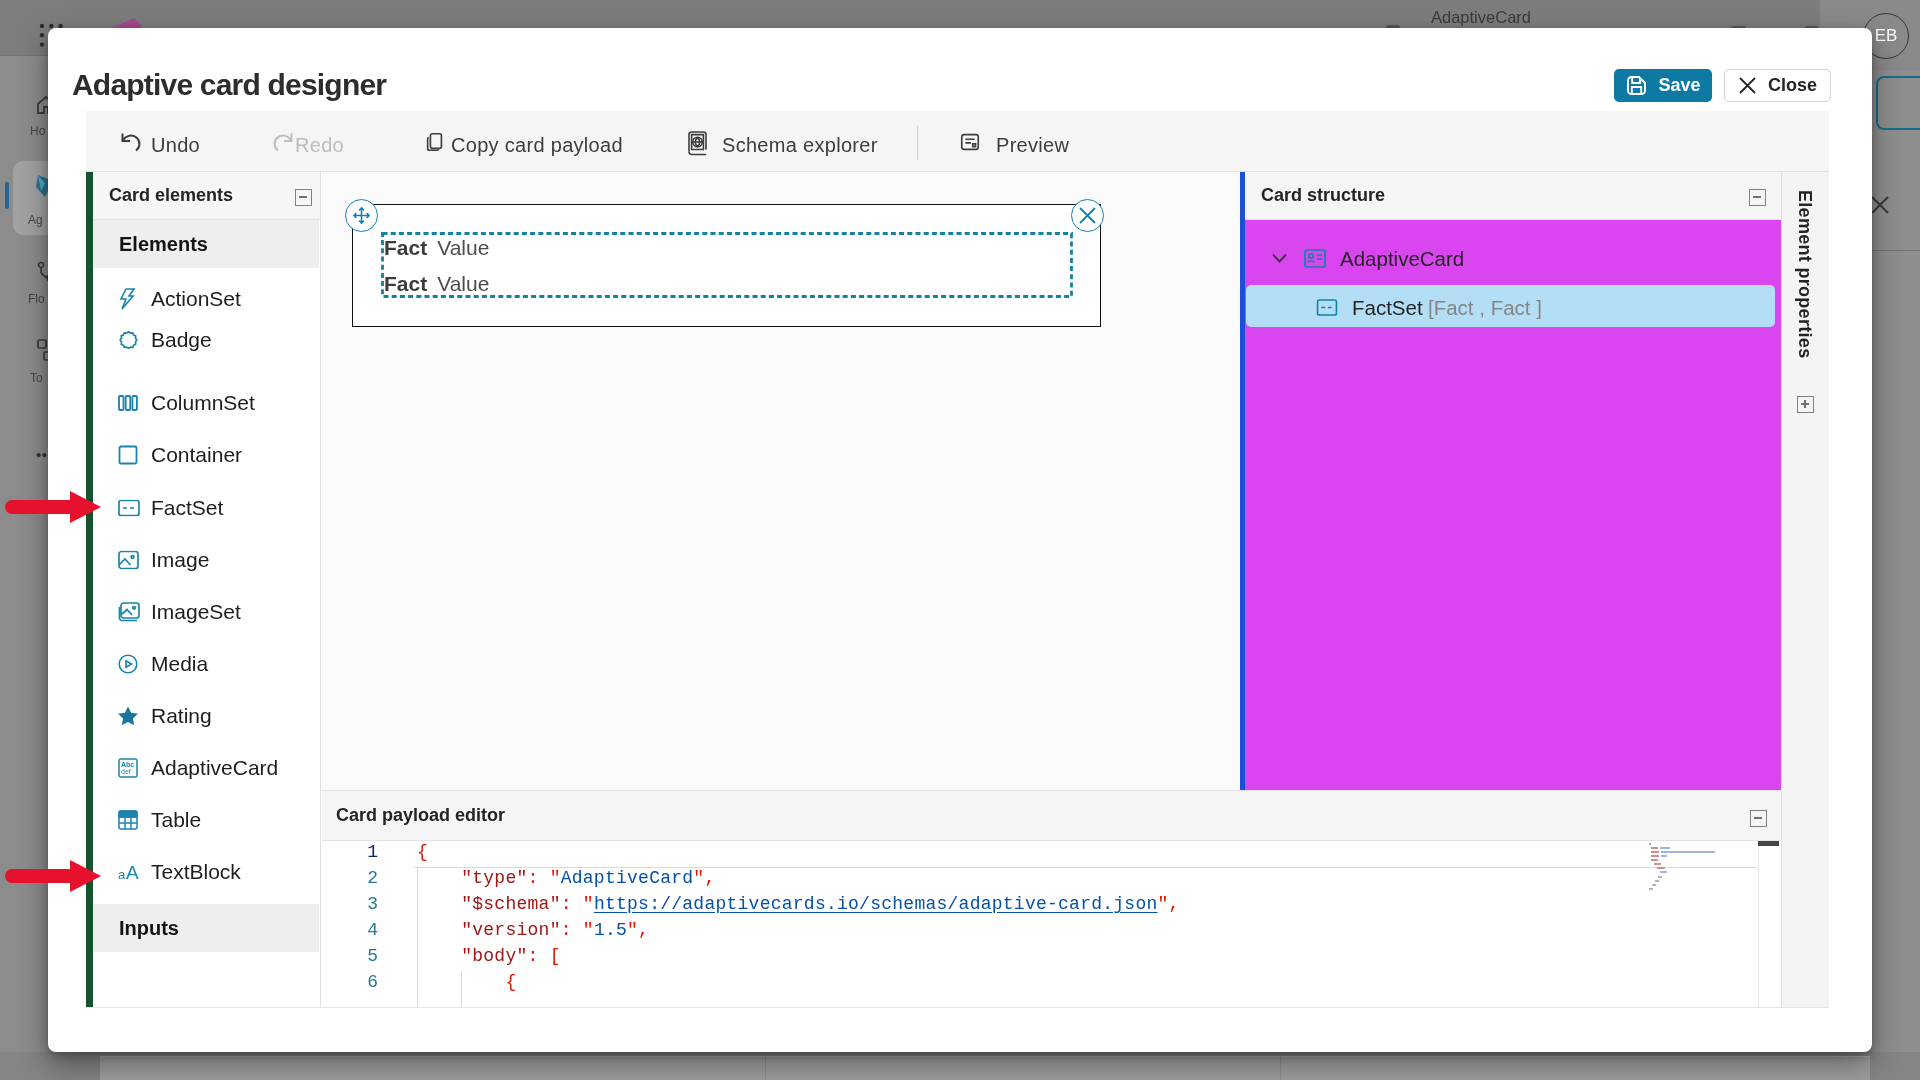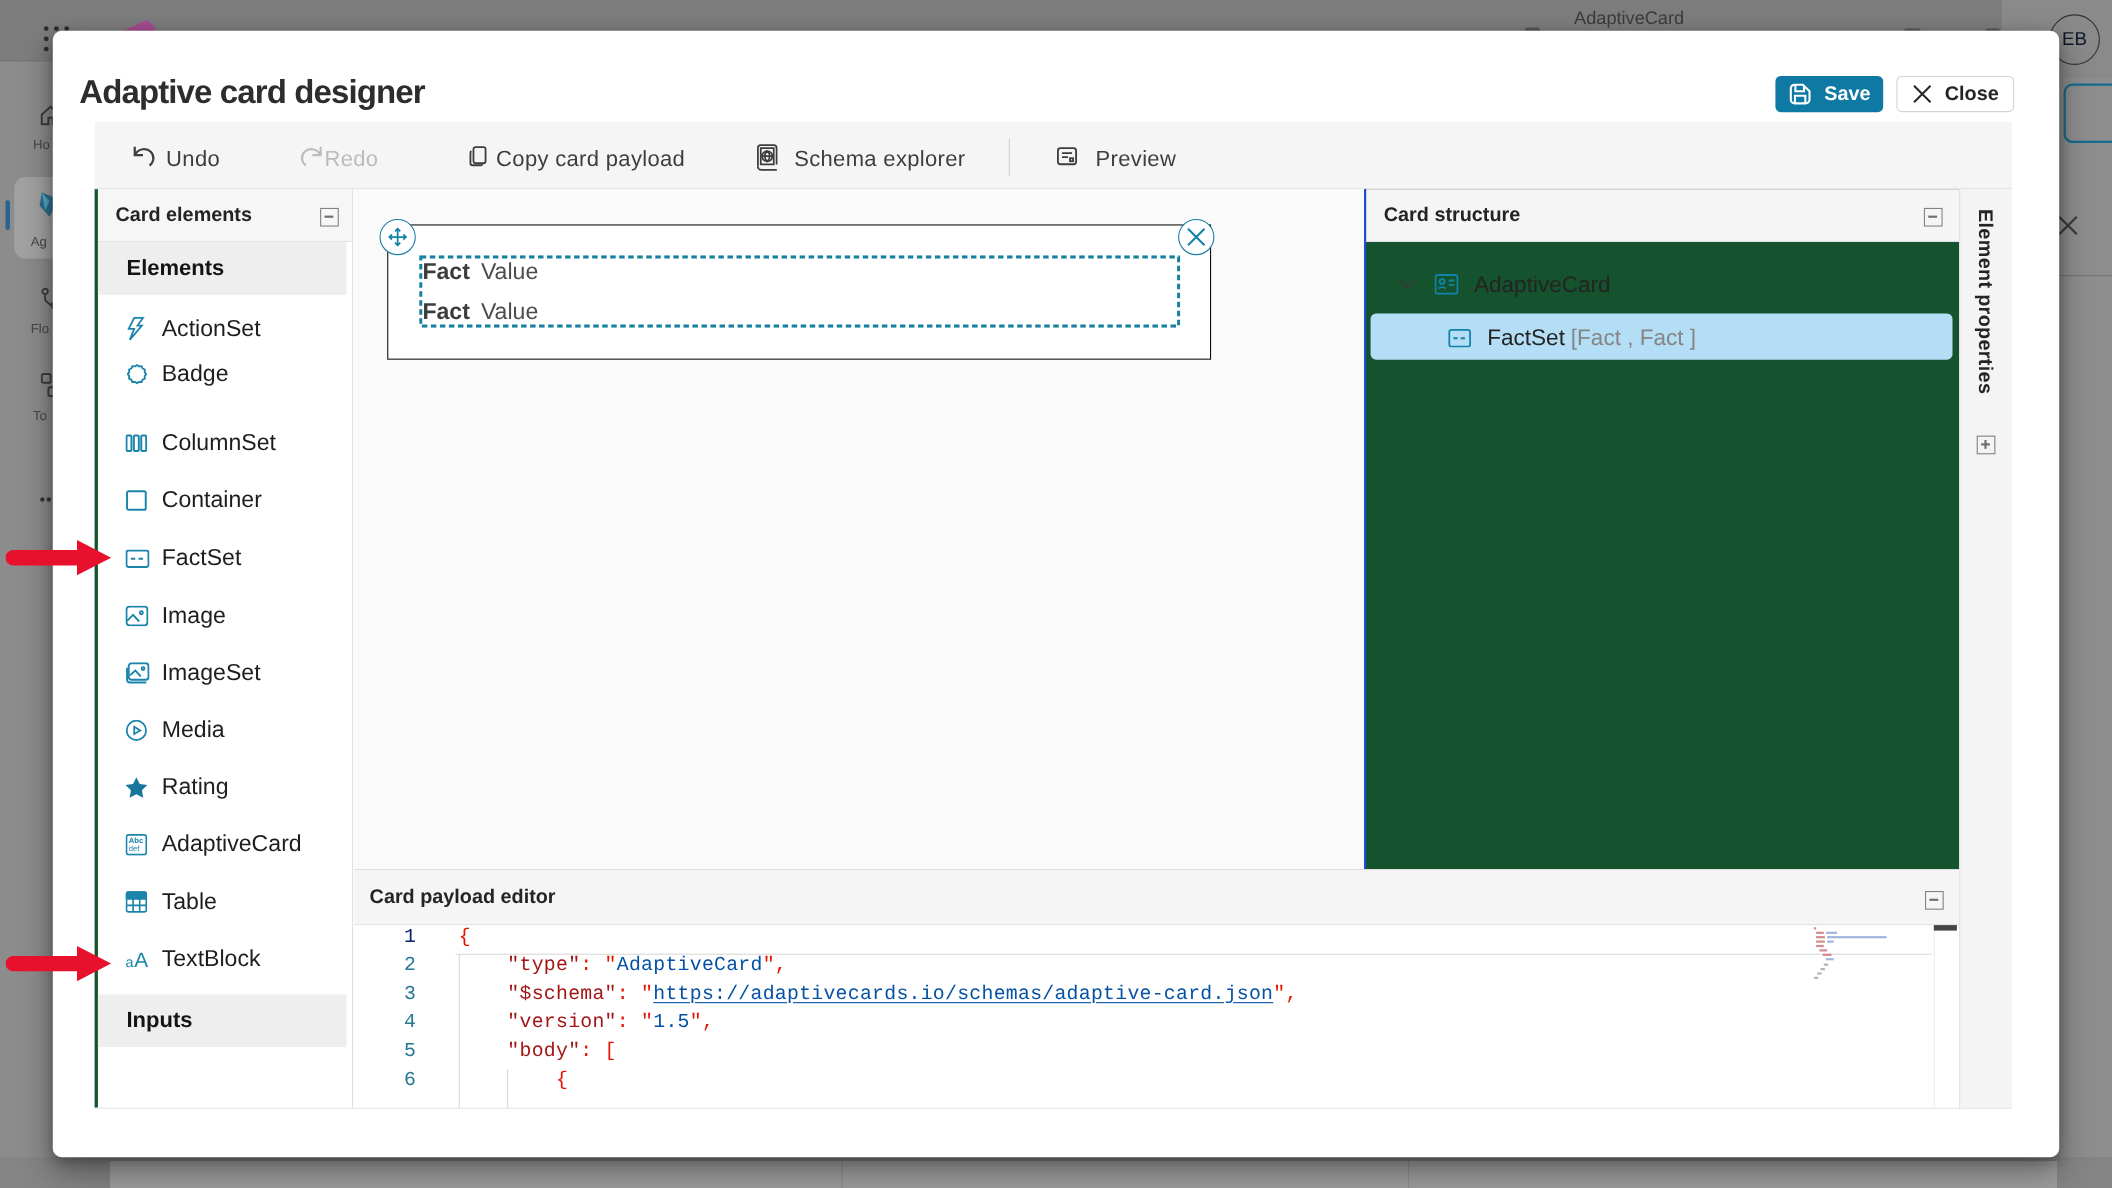--- a/index.html
+++ b/index.html
@@ -19,23 +19,23 @@
            box-shadow:0 12px 30px rgba(0,0,0,0.38), 0 3px 10px rgba(0,0,0,0.24); }
   #title { left:72px; top:68px; font-size:30px; font-weight:700; color:#2d2d2d; letter-spacing:-0.8px;}
   #savebtn { left:1614px; top:69px; width:98px; height:33px; background:#0e79a3; border-radius:5px;
              color:#fff; font-size:18px; font-weight:700; display:flex; align-items:center; justify-content:center; gap:10px;}
   #closebtn { left:1724px; top:69px; width:107px; height:33px; background:#fff; border:1px solid #d4d4d4; border-radius:5px;
               color:#242424; font-size:18px; font-weight:700; display:flex; align-items:center; justify-content:center; gap:11px;}
   
   #toolbar { left:86px; top:111px; width:1743px; height:61px; background:#f5f5f5; border-bottom:1px solid #e1e1e1; }
   .tblabel { position:absolute; top:4px; height:60px; display:flex; align-items:center; font-size:20px; letter-spacing:0.3px; color:#3d3d3d; }
   
-  #leftpanel { left:86px; top:172px; width:235px; height:835px; background:#fff; border-left:3px solid #14532d; border-right:1px solid #e0e0e0; overflow:hidden;}
+  #leftpanel { left:86px; top:172px; width:235px; height:835px; background:#fff; border-left:7px solid #14532d; border-right:1px solid #e0e0e0; overflow:hidden;}
   #canvas { left:322px; top:172px; width:918px; height:618px; background:#fafafa; }
-  #structure { left:1240px; top:172px; width:541px; height:618px; background:#14532d; border-left:2px solid #1d4ed8; }
+  #structure { left:1240px; top:172px; width:541px; height:618px; background:#d946ef; border-left:5px solid #1d4ed8; }
   #strip { left:1781px; top:172px; width:48px; height:835px; background:#f4f4f4; border-left:1px solid #e0e0e0; }
   #payload { left:322px; top:790px; width:1459px; height:217px; background:#fff; border-top:1px solid #e0e0e0; overflow:hidden;}
   .phead { background:#f5f5f5; border-bottom:1px solid #e3e3e3; font-size:18px; font-weight:700; color:#242424; }
   .minusbox { position:absolute; width:17px; height:17px; border:1.5px solid #828282; }
   .minusbox::after { content:""; position:absolute; left:3px; top:6px; width:8px; height:2px; background:#707070; }
   .band { position:absolute; left:0; width:226px; height:48px; background:#eeeeee; display:flex; align-items:center; font-size:20px; font-weight:700; color:#141414; padding-left:26px; }
   .el { position:absolute; left:0; width:233px; height:52px; }
   .el .lbl { position:absolute; left:58px; top:50%; transform:translateY(-50%); font-size:21px; color:#1e1e1e; }
   .el svg { position:absolute; left:25px; top:50%; transform:translateY(-50%); }
   
@@ -89,21 +89,21 @@
 
 <svg class="abs" style="left:112px; top:17px;" width="30" height="12">
     <path d="M1 10.5 L22 1 L29 8 L29 11 L3 11 Z" fill="#a64b90"></path>
   </svg>
 
 <div class="abs" style="left:1431px; top:8px; font-size:16.5px; color:#3b3b3b;">AdaptiveCard</div>
 <div class="abs" style="left:1386px; top:25px; width:14px; height:3px; border-radius:3px 3px 0 0; background:#555;"></div>
 <div class="abs" style="left:1731px; top:26px; width:15px; height:2px; border-radius:2px 2px 0 0; background:#565656;"></div>
 <div class="abs" style="left:1805px; top:26px; width:13px; height:2px; border-radius:2px 2px 0 0; background:#565656;"></div>
 
-<div class="abs" style="left:1863px; top:13px; width:46px; height:46px; border-radius:50%; border:1.5px solid #343434; display:flex; align-items:center; justify-content:center; font-size:17px; color:#0f172a;">EB</div>
+<div class="abs" style="left:1863px; top:13px; width:46px; height:46px; border-radius:50%; border:1.5px solid #343434; display:flex; align-items:center; justify-content:center; font-size:17px; color:#ffffff;">EB</div>
 
 <svg class="abs" style="left:35px; top:94px;" width="22" height="22" fill="none" stroke="#3d3d3d" stroke-width="1.8">
     <path d="M3 10 L11 3 L19 10 V19 H13 V13 H9 V19 H3 Z"></path>
   </svg>
 <div class="navlbl" style="left:30px; top:124px;">Ho</div>
 <div class="abs" style="left:13px; top:161px; width:52px; height:74px; background:#a2a2a2; border-radius:10px;"></div>
 <div class="abs" style="left:5px; top:182px; width:4px; height:27px; background:#27638f; border-radius:3px;"></div>
 <svg class="abs" style="left:31px; top:172px;" width="28" height="28">
     <path d="M7 3 L22 9 L14 25 L5 15 Z" fill="#2e6f8e"></path>
     <path d="M7 3 L14 11 L10 19" fill="#55b5d4" opacity="0.85"></path>

